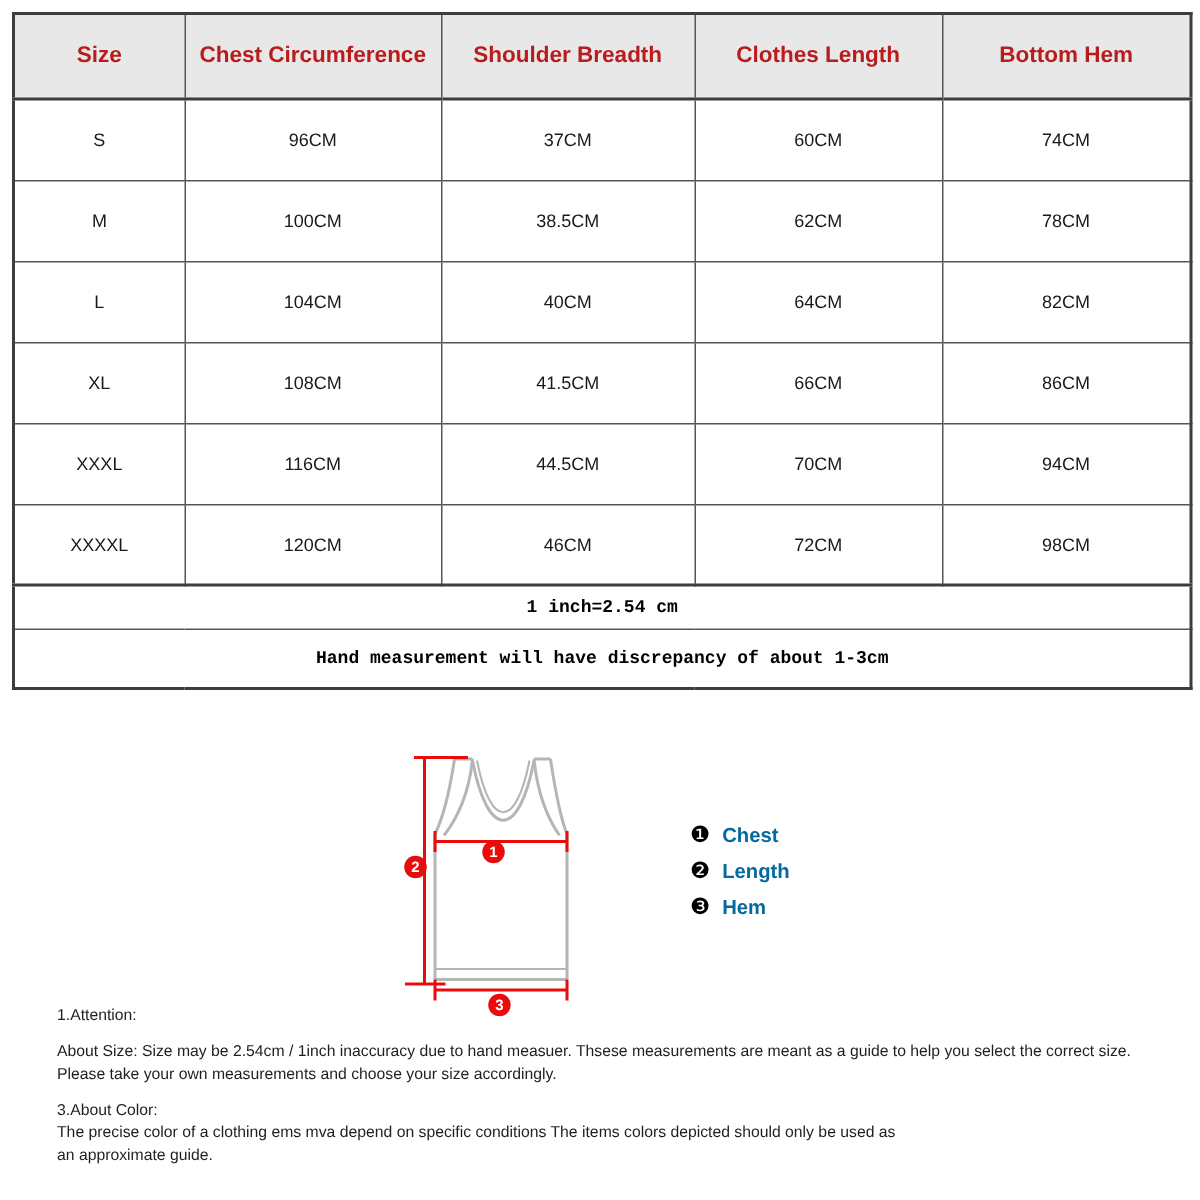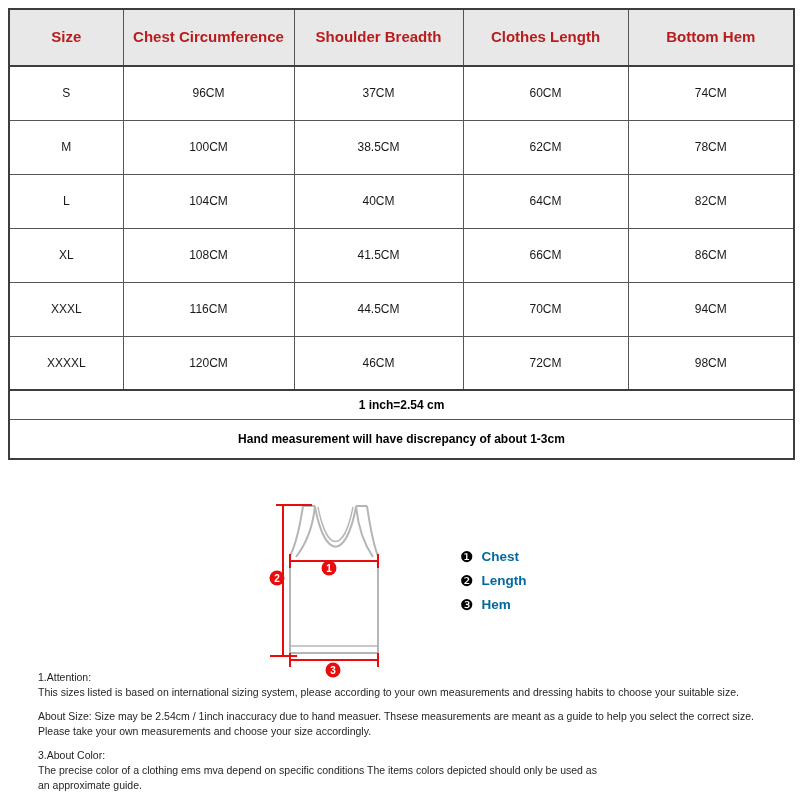--- a/index.html
+++ b/index.html
@@ -10,21 +10,21 @@
   
   table.size-table { position:absolute; left:8px; top:8px; width:785px;
     border-collapse:collapse; table-layout:fixed; }
   table.size-table th, table.size-table td {
     border:1px solid #555; text-align:center; vertical-align:middle;
     font-size:12px; color:#191919; }
   table.size-table { border:2px solid #3d3d3d; }
   table.size-table thead th { background:#e8e8e8; font-size:15px; font-weight:bold;
     height:57px; line-height:1.25; border-bottom:2px solid #3d3d3d; color:#b91c1c; }
   table.size-table tbody tr.data-row td { height:54px; background:#fff; }
-  table.size-table tr.note-row td { font-family:Liberation Sans, sans-serif;
+  table.size-table tr.note-row td { font-family:Liberation Mono, monospace;
     font-weight:bold; font-size:12px; color:#000; background:#fff; }
   table.size-table tr.note-row-1 td { height:29px; border-top:2px solid #3d3d3d; }
   table.size-table tr.note-row-2 td { height:40px; }
 
   
   .diagram-svg { position:absolute; left:250px; top:498px; width:160px; height:182px; }
   .legend { position:absolute; left:460px; top:548px; }
   .legend-item { display:flex; align-items:center; margin-bottom:7px; height:17px; }
   .legend-marker { font-size:15px; line-height:1; color:#000; margin-right:8px; }
   .legend-label { font-size:13.5px; font-weight:bold; color:#0369a1; }
@@ -165,21 +165,20 @@
     </div>
     <div class="legend-item">
       <span class="legend-marker">❸</span>
       <span class="legend-label">Hem</span>
     </div>
   </div>
 
   <div class="sections">
     <div class="section">
       <div class="sec-title">1.Attention:</div>
-      <div class="sec-line">This sizes listed is based on international sizing system, please according to your own measurements and dressing habits to choose your suitable size.</div>
     </div>
     <div class="section">
       <div class="sec-line">About Size: Size may be 2.54cm / 1inch inaccuracy due to hand measuer. Thsese measurements are meant as a guide to help you select the correct size.</div>
       <div class="sec-line">Please take your own measurements and choose your size accordingly.</div>
     </div>
     <div class="section">
       <div class="sec-title">3.About Color:</div>
       <div class="sec-line">The precise color of a clothing ems mva depend on specific conditions The items colors depicted should only be used as</div>
       <div class="sec-line">an approximate guide.</div>
     </div>

